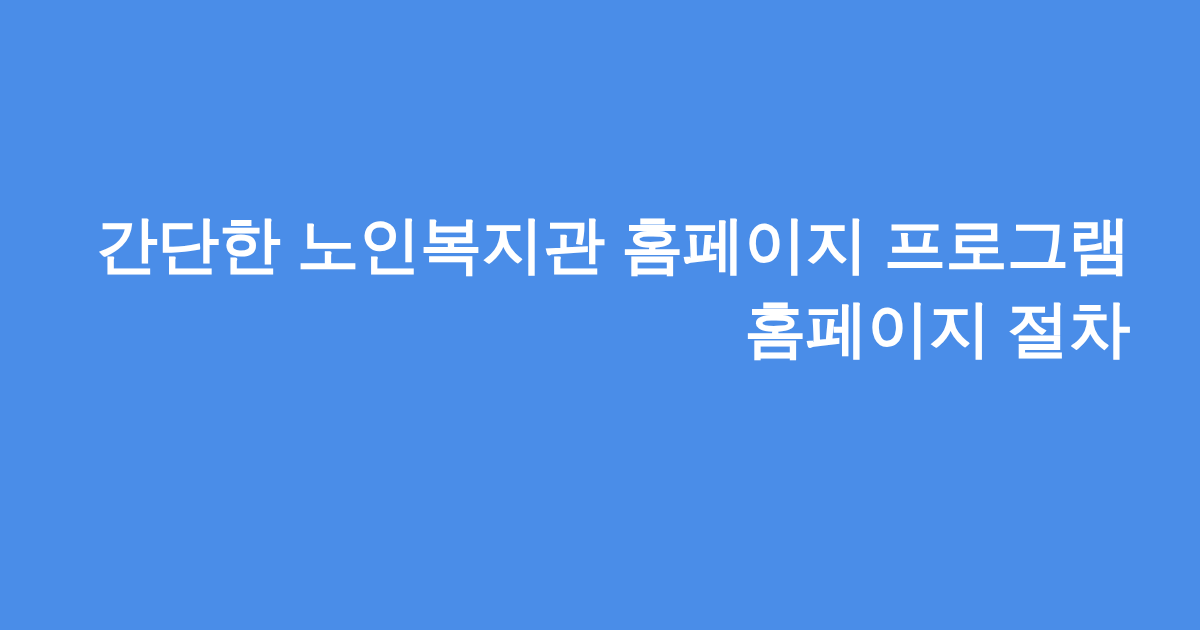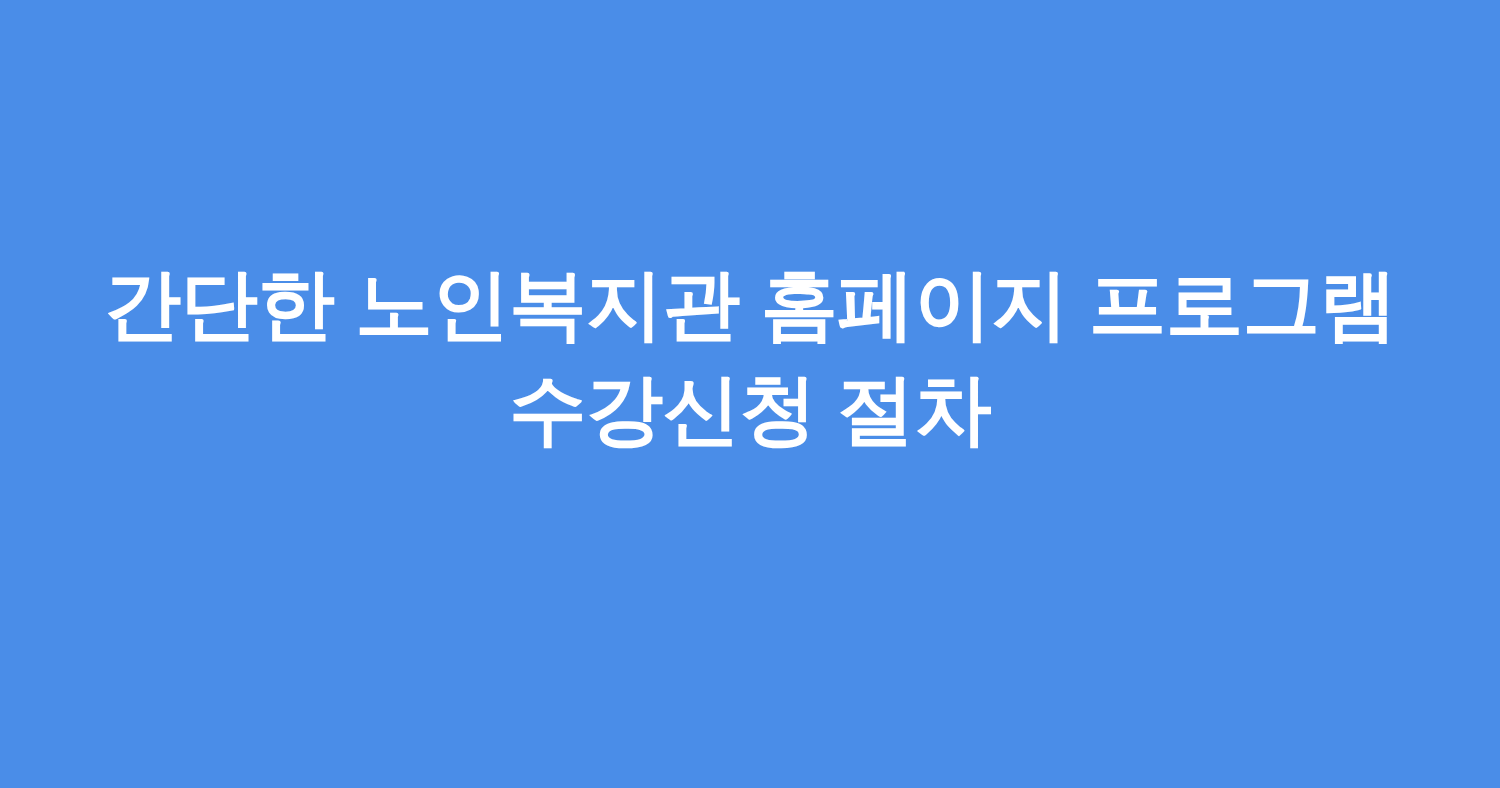--- a/index.html
+++ b/index.html
@@ -35,33 +35,33 @@
   .og-title {
     margin: 0;
     width: 100%;
     max-width: 1060px;
     color: #ffffff;
     font-family: "Liberation Sans", "DejaVu Sans", sans-serif;
     font-size: 62px;
     font-weight: 700;
     line-height: 84px;
     letter-spacing: -0.5px;
-    text-align: center;
+    text-align: right;
     word-break: keep-all;
     -webkit-font-smoothing: antialiased;
   }
 
   .og-title .title-line {
     display: block;
     white-space: nowrap;
   }
 </style>
 </head>
 <body>
 
 <div class="og-card">
 
   <h1 class="og-title">
     <span class="title-line">간단한 노인복지관 홈페이지 프로그램</span>
-    <span class="title-line">수강신청 절차</span>
+    <span class="title-line">홈페이지 절차</span>
   </h1>
 
 </div>
 
 </body></html>

